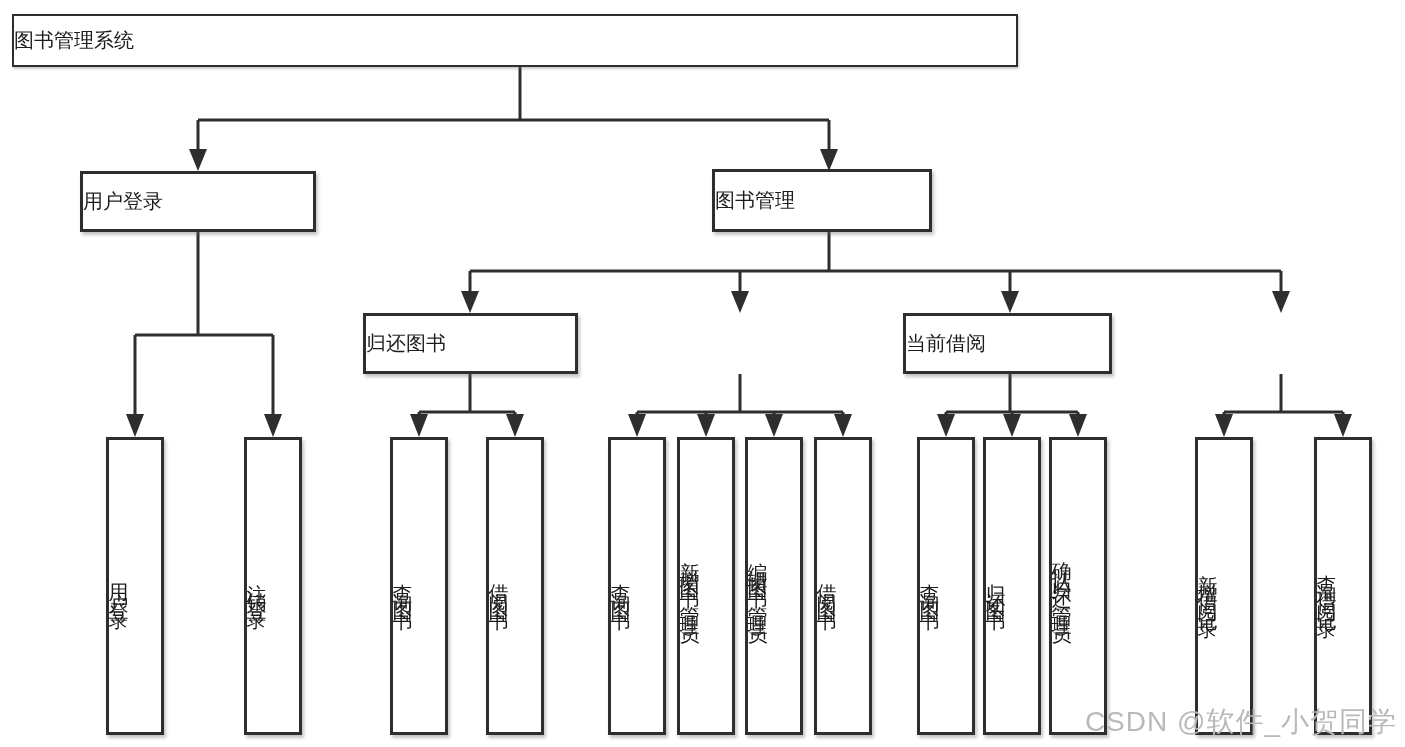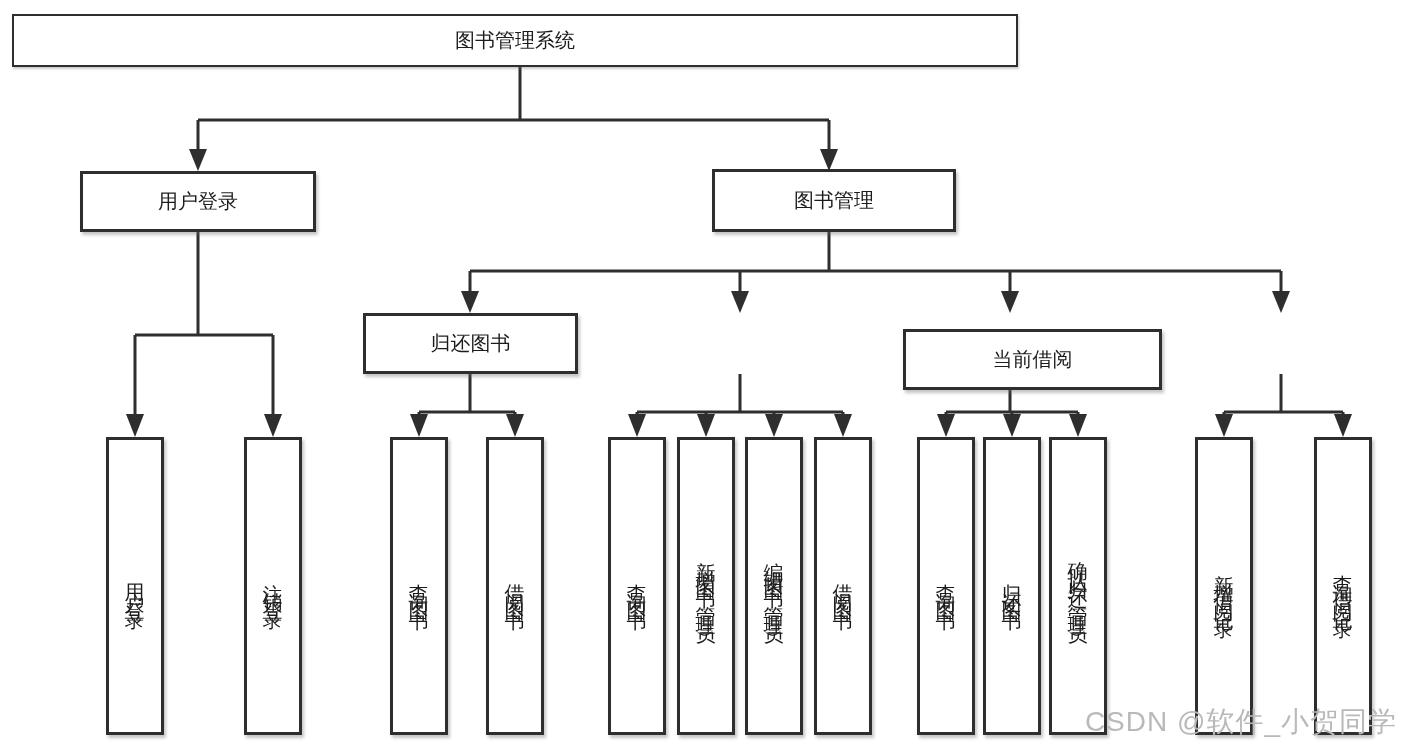--- a/index.html
+++ b/index.html
@@ -12,21 +12,21 @@
     overflow: hidden;
   }
   svg.wires { position: absolute; left: 0; top: 0; }
   .box {
     position: absolute;
     box-sizing: border-box;
     background: #ffffff;
     border: 3px solid #2e2e2e;
     display: flex;
     align-items: center;
-    justify-content: center;
+    justify-content: flex-start;
     color: #1c1c1c;
     font-size: 20px;
     box-shadow: 2px 3px 3px rgba(110,110,110,0.40);
   }
   .box.root {
     border-width: 2px;
     box-shadow: 1px 2px 2px rgba(110,110,110,0.35);
   }
   .leaf span {
     writing-mode: vertical-rl;
@@ -90,28 +90,28 @@
     </g>
   </svg>
 
   <div class="box root" style="left:12px; top:14px; width:1006px; height:53px;">
     <span>图书管理系统</span>
   </div>
 
   <div class="box" style="left:80px; top:171px; width:236px; height:61px;">
     <span>用户登录</span>
   </div>
-  <div class="box" style="left:712px; top:169px; width:244px; height:63px;">
+  <div class="box" style="left:712px; top:169px; width:220px; height:63px;">
     <span>图书管理</span>
   </div>
 
   <div class="box" style="left:363px; top:313px; width:215px; height:61px;">
     <span>归还图书</span>
   </div>
-  <div class="box" style="left:903px; top:329px; width:259px; height:61px;">
+  <div class="box" style="left:903px; top:313px; width:209px; height:61px;">
     <span>当前借阅</span>
   </div>
 
   <div class="box leaf" style="left:106px; top:437px; width:58px; height:298px;">
     <span>用户登录</span>
   </div>
   <div class="box leaf" style="left:244px; top:437px; width:58px; height:298px;">
     <span>注销登录</span>
   </div>
 

